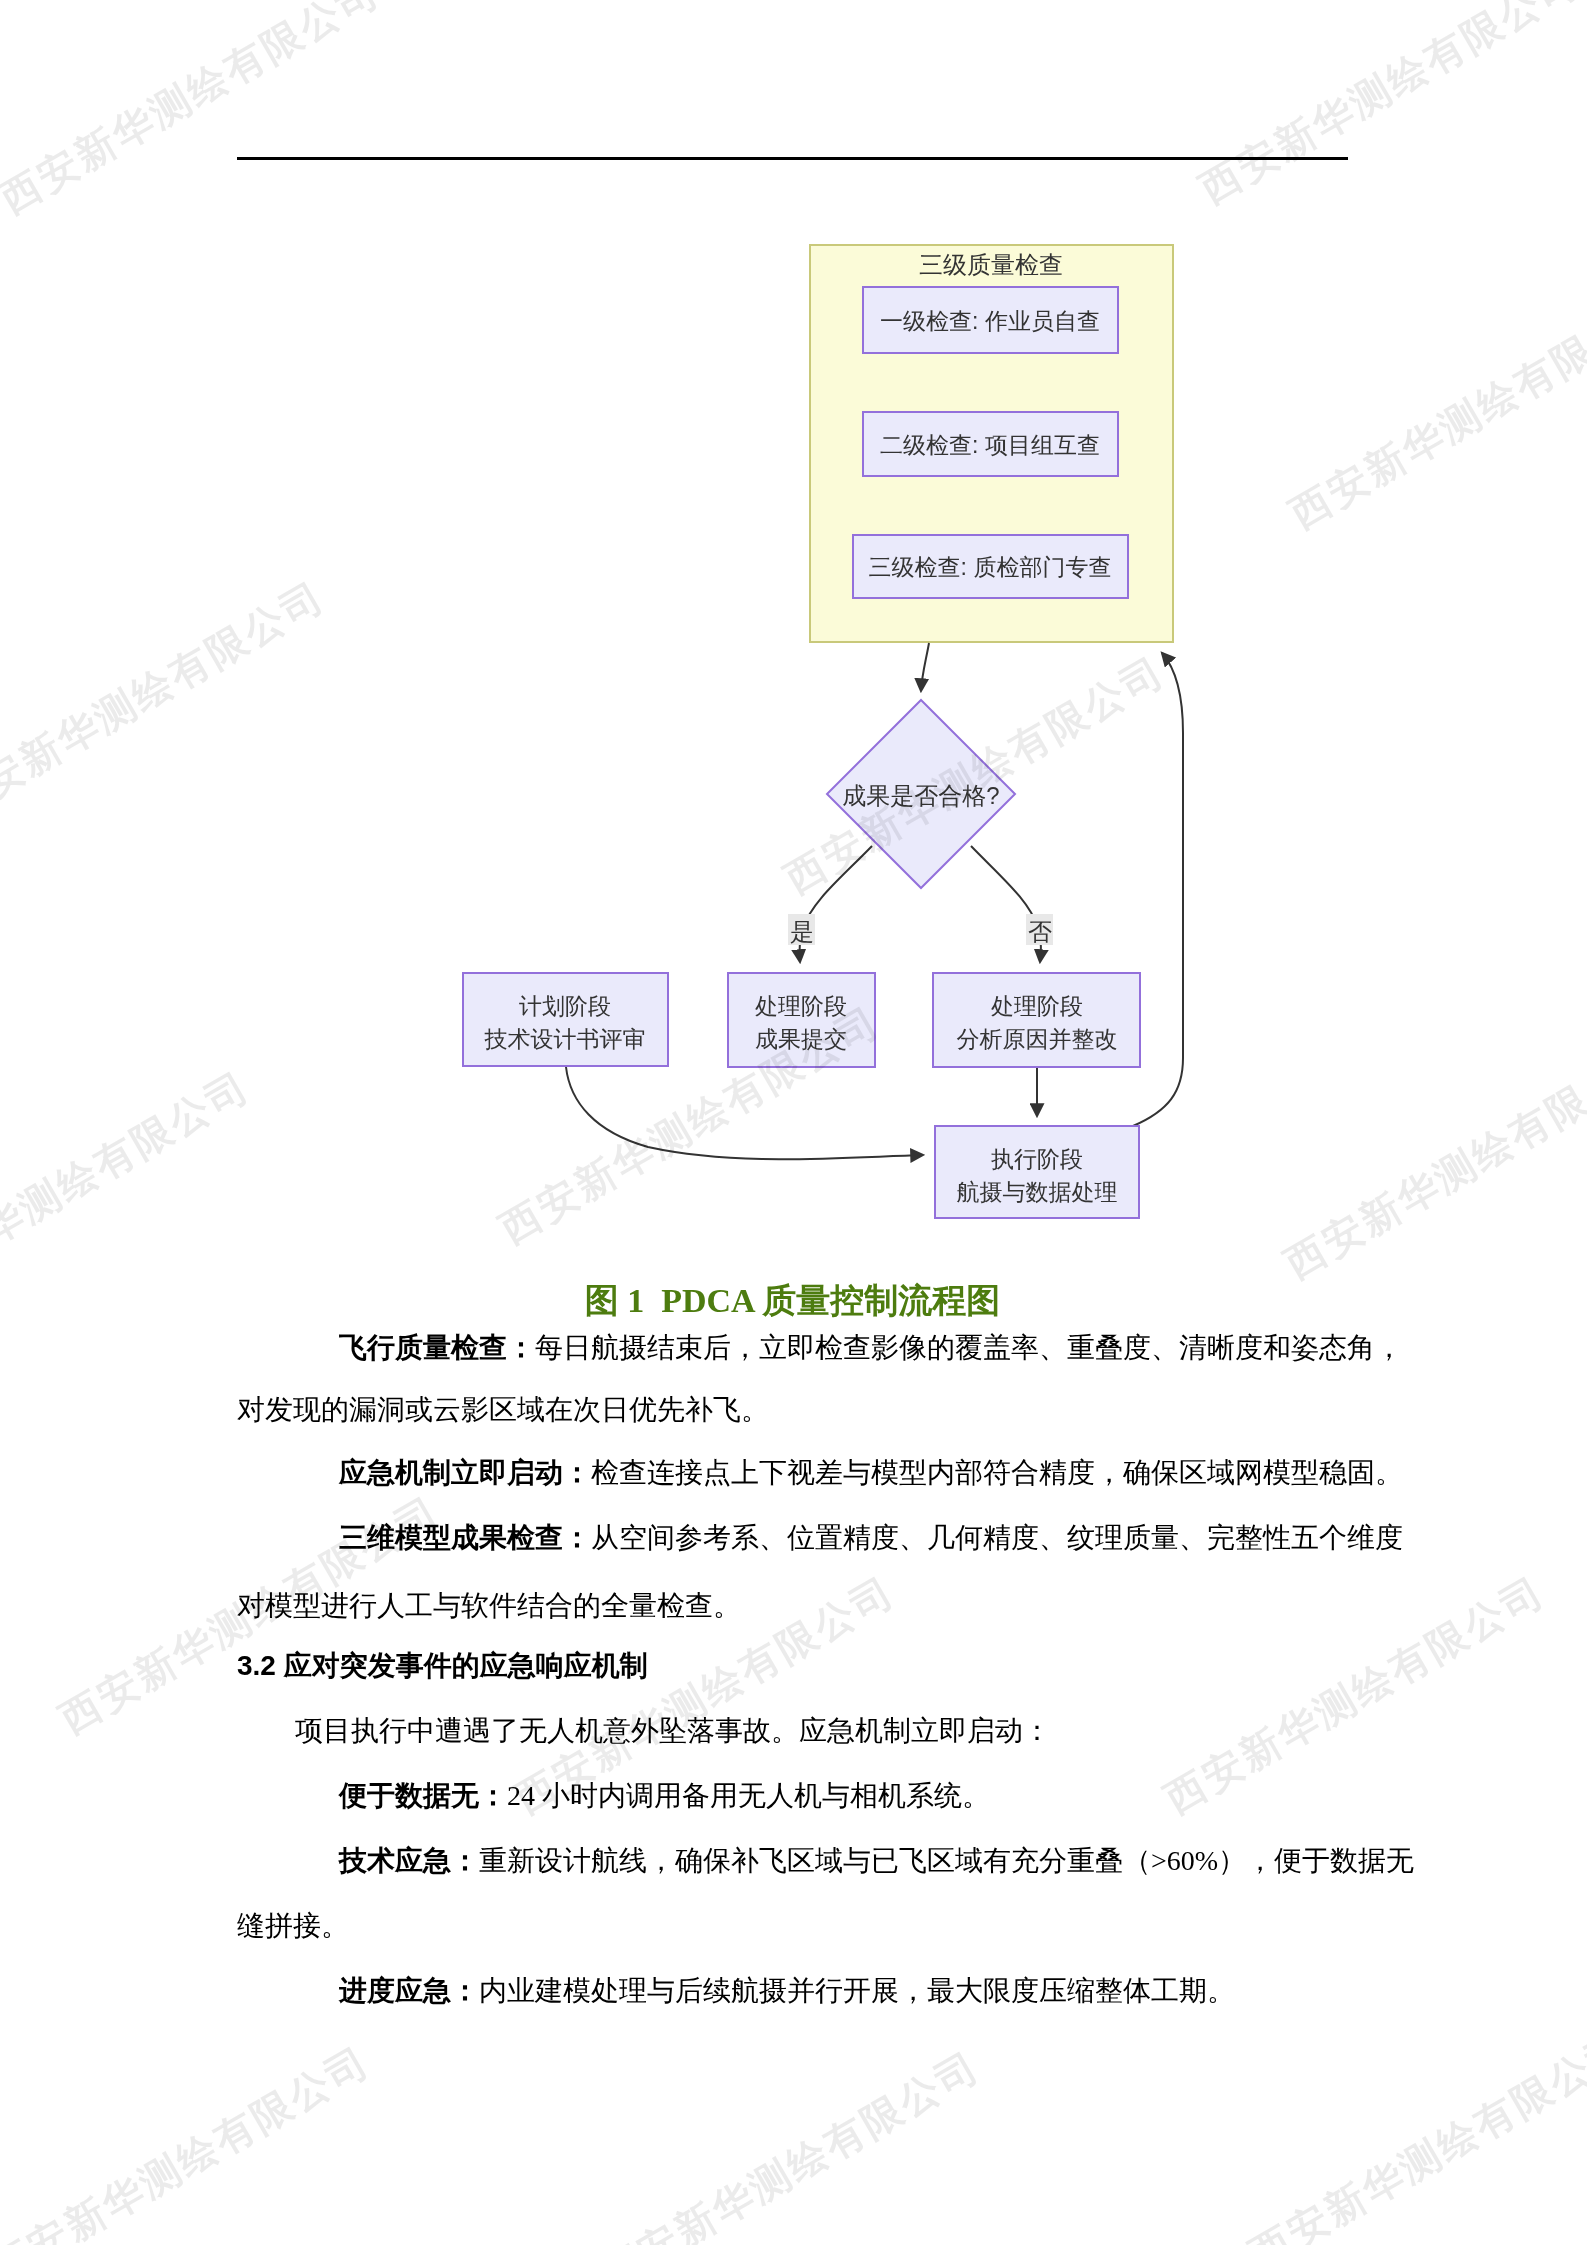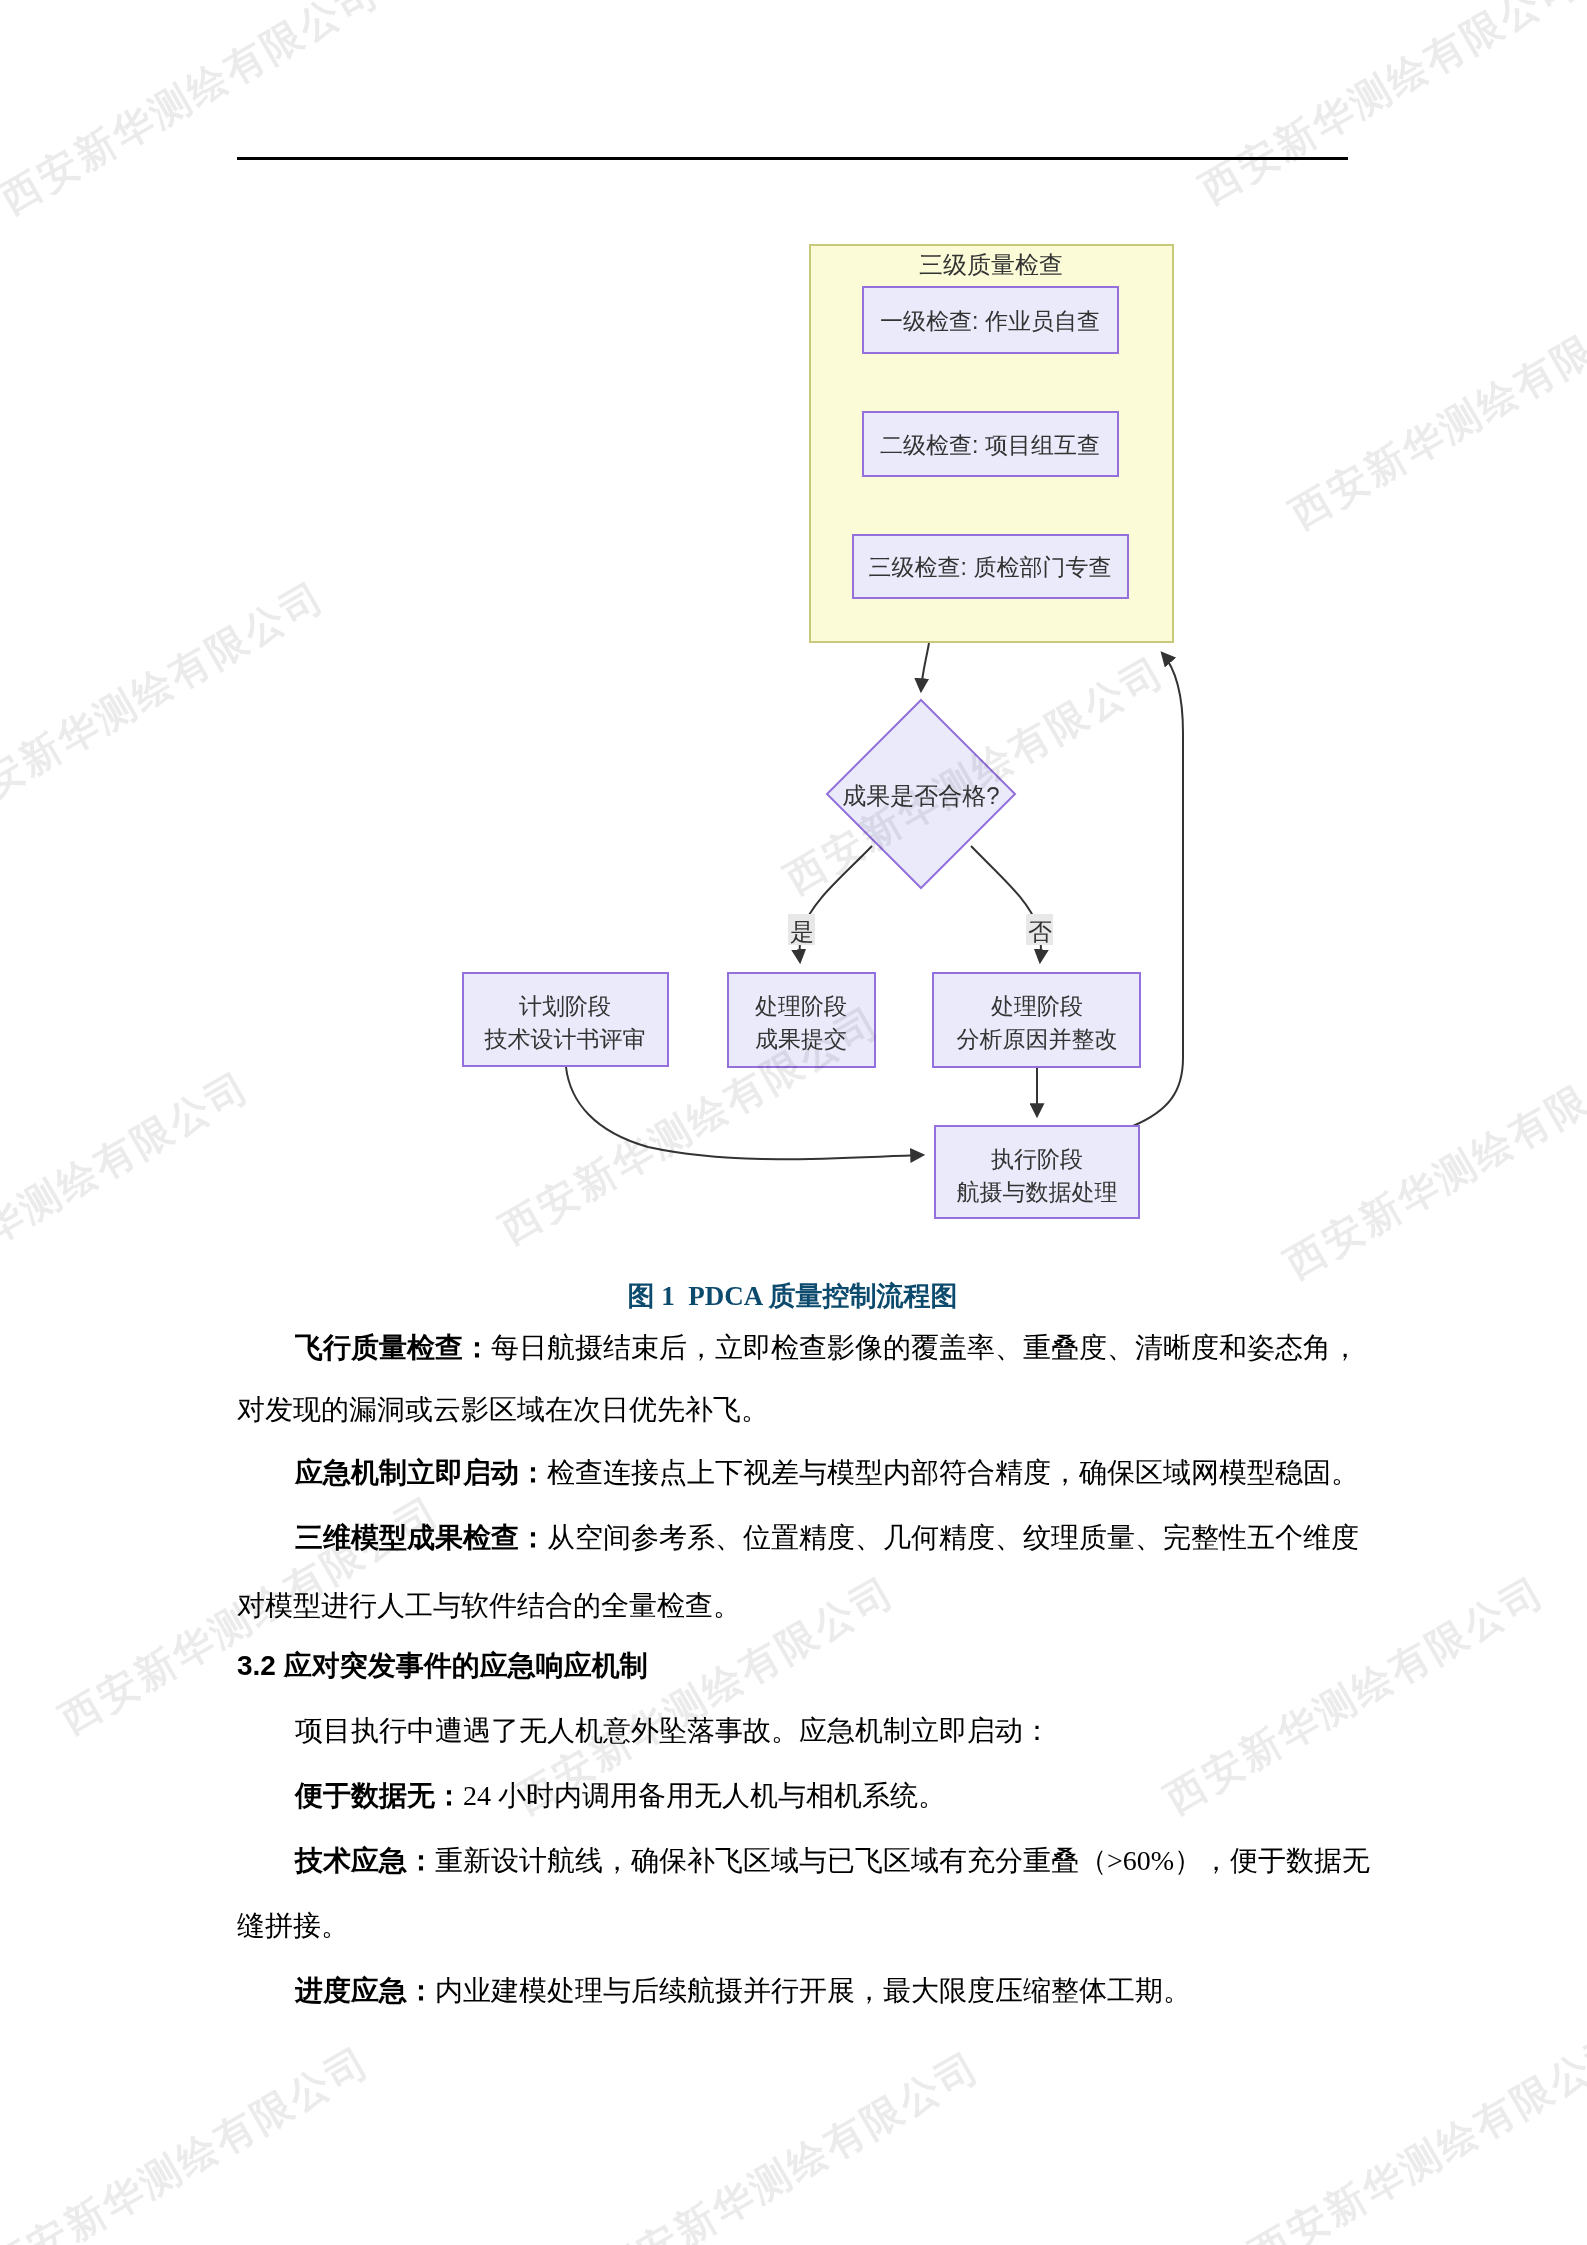--- a/index.html
+++ b/index.html
@@ -21,31 +21,31 @@
     fill:#333333;
     text-anchor:middle;
   }
   .fc-title{font-size:24px;}
   .fc-node{font-size:23px;}
   .fc-decision{font-size:24px;}
   .fc-edgelabel{font-size:24px;}
   .caption{
     position:absolute;left:237px;top:1278px;width:1111px;
     text-align:center;
-    font-size:27px;font-weight:700;color:#0c4a6e;
+    font-size:34px;font-weight:700;color:#4d7c0f;
     white-space:pre;
     z-index:2;
   }
   .bodyline{
     position:absolute;
     font-size:28px;line-height:36px;color:#000;
     white-space:pre;
     z-index:2;
   }
-  .bodyline .lead{font-weight:700;}
+  .bodyline .lead{font-weight:700;margin-left:44px;}
   .bodyline.heading{
     font-family:"Liberation Sans", sans-serif;
     font-weight:700;
   }
   .wm{
     position:absolute;
     font-family:"Liberation Sans", sans-serif;
     font-weight:700;
     font-size:40px;
     letter-spacing:3px;

